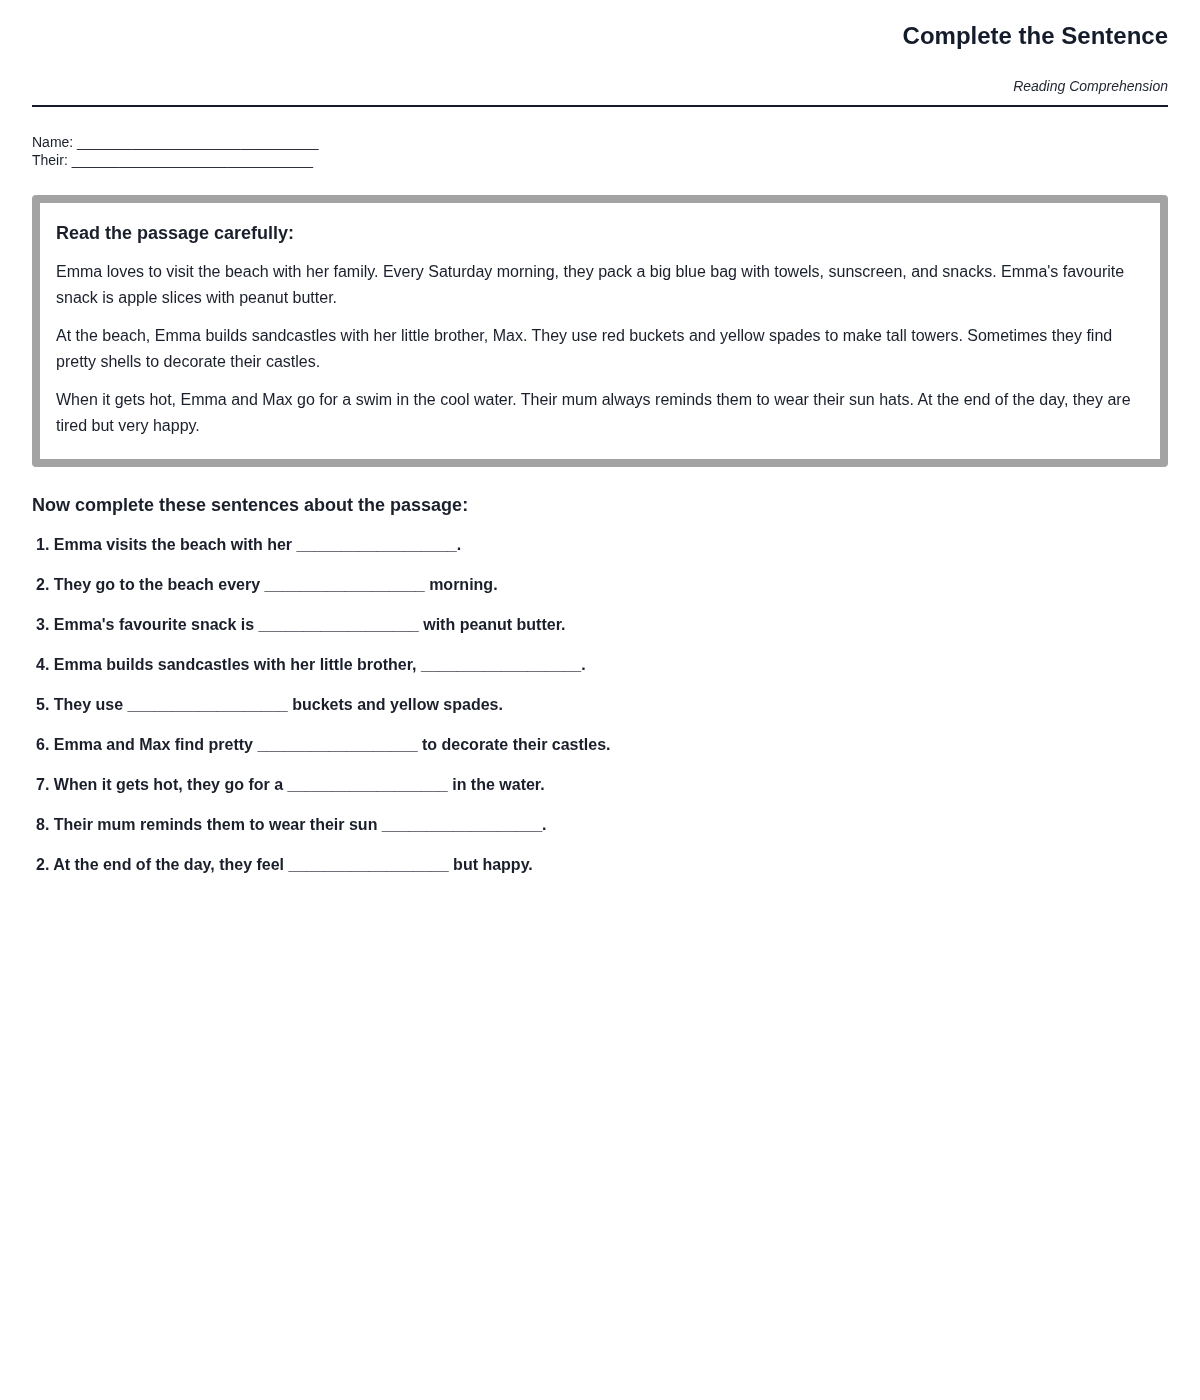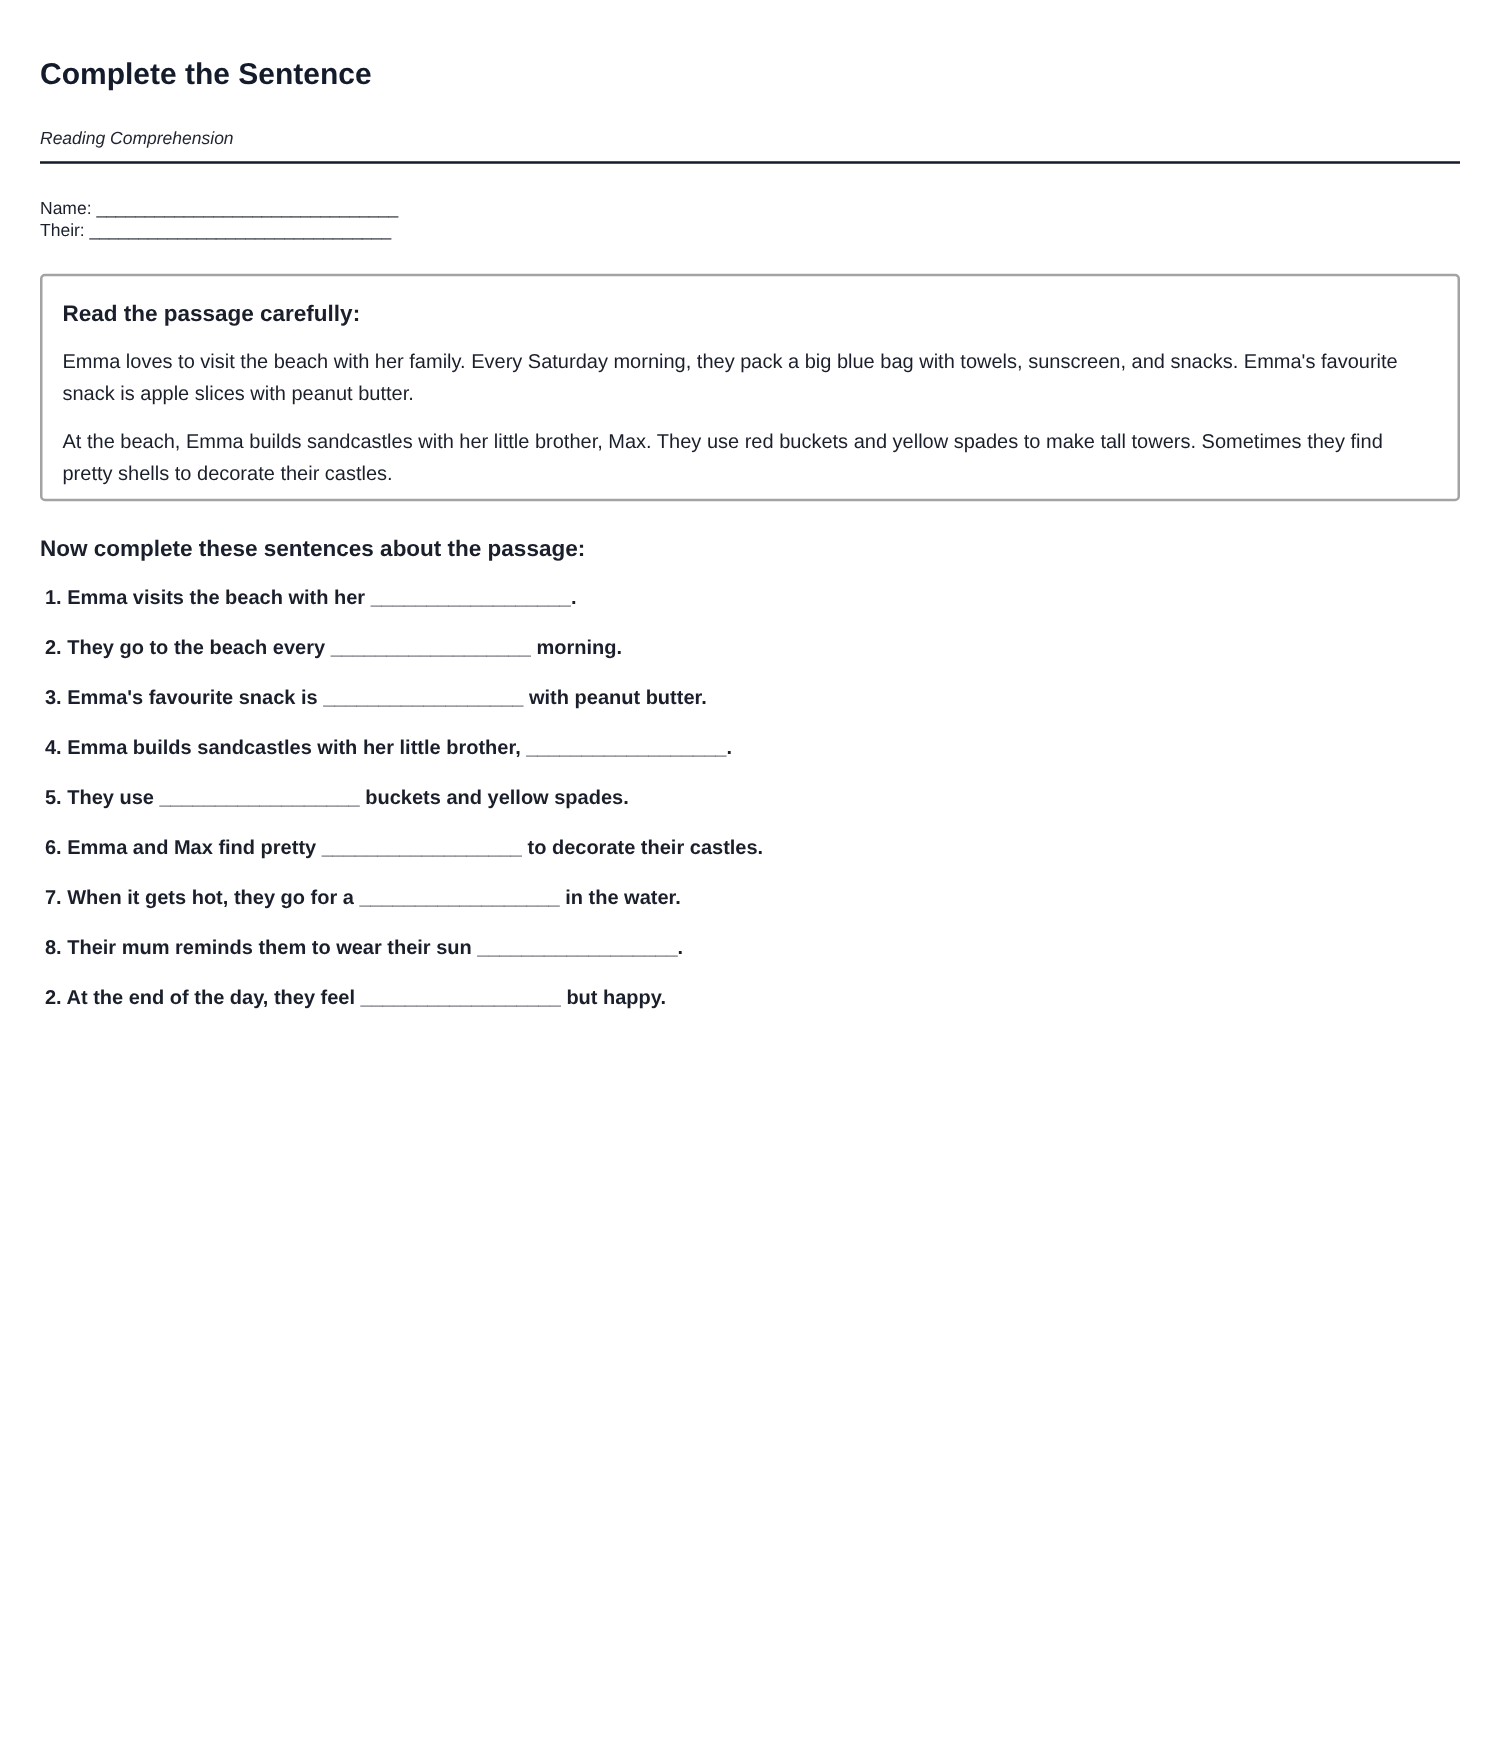--- a/index.html
+++ b/index.html
@@ -3,28 +3,28 @@
   <meta charset="utf-8">
   <style>
     html, body { margin: 0; padding: 0; background: #ffffff; }
     body {
       width: 1200px; height: 1400px;
       font-family: "Liberation Sans", sans-serif;
       color: #1a1f2b;
       position: relative;
     }
     .page { padding: 0 32px; }
-    .header { text-align: left; padding-top: 44px; }
+    .header { text-align: right; padding-top: 20px; }
     .title { font-size: 24px; font-weight: bold; margin: 0; line-height: 32px; color: #141b2b; }
     .subtitle { font-size: 14px; font-style: italic; margin-top: 25px; line-height: 18px; color: #1f2430; }
     .rule { border: none; border-top: 2px solid #141b2b; margin: 10px 0 0 0; }
     .meta-row { display: flex; justify-content: space-between; margin-top: 26px; font-size: 14px; line-height: 18px; flex-direction: column; }
     .passage-box {
-      margin-top: 26px; border: 2px solid #a3a3a3; border-radius: 4px;
-      padding: 18px 16px 2px 16px;
+      margin-top: 26px; border: 8px solid #a3a3a3; border-radius: 4px;
+      padding: 18px 16px 16px 16px;
     }
     .passage-heading { font-size: 18px; font-weight: bold; margin: 0 0 14px 0; line-height: 24px; }
     .passage-para { font-size: 16px; line-height: 26px; margin: 0 0 12px 0; }
     .passage-para:last-child { margin-bottom: 4px; }
     .questions-heading { font-size: 18px; font-weight: bold; margin: 26px 0 18px 0; line-height: 24px; }
     .question { font-size: 16px; line-height: 20px; margin: 0 0 20px 4px; font-weight: bold; }
   </style>
 </head>
 <body>
 
@@ -37,20 +37,21 @@
 
   <div class="meta-row">
     <span>Name: _______________________________</span>
     <span>Their: _______________________________</span>
   </div>
 
   <div class="passage-box">
     <h2 class="passage-heading">Read the passage carefully:</h2>
     <p class="passage-para">Emma loves to visit the beach with her family. Every Saturday morning, they pack a big blue bag with towels, sunscreen, and snacks. Emma's favourite snack is apple slices with peanut butter.</p>
     <p class="passage-para">At the beach, Emma builds sandcastles with her little brother, Max. They use red buckets and yellow spades to make tall towers. Sometimes they find pretty shells to decorate their castles.</p>
+    <p class="passage-para">When it gets hot, Emma and Max go for a swim in the cool water. Their mum always reminds them to wear their sun hats. At the end of the day, they are tired but very happy.</p>
   </div>
 
   <h2 class="questions-heading">Now complete these sentences about the passage:</h2>
   <div>
     <p class="question">1. Emma visits the beach with her __________________.</p>
     <p class="question">2. They go to the beach every __________________ morning.</p>
     <p class="question">3. Emma's favourite snack is __________________ with peanut butter.</p>
     <p class="question">4. Emma builds sandcastles with her little brother, __________________.</p>
     <p class="question">5. They use __________________ buckets and yellow spades.</p>
     <p class="question">6. Emma and Max find pretty __________________ to decorate their castles.</p>

